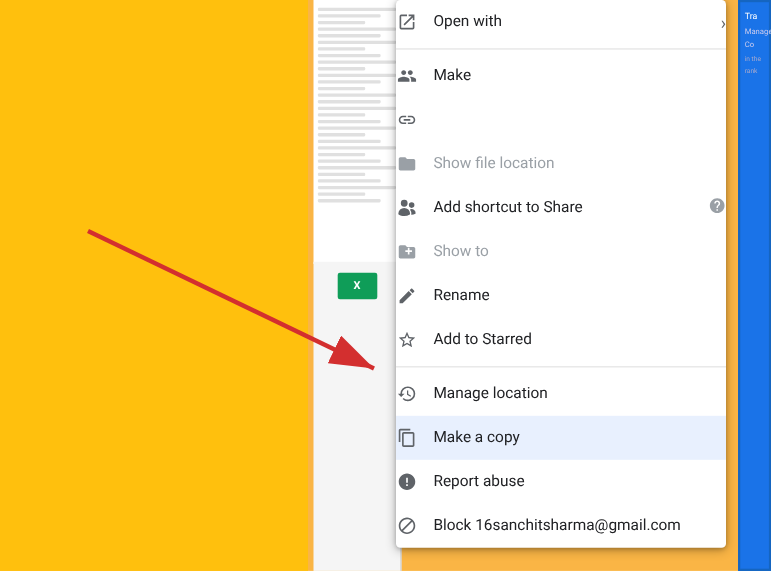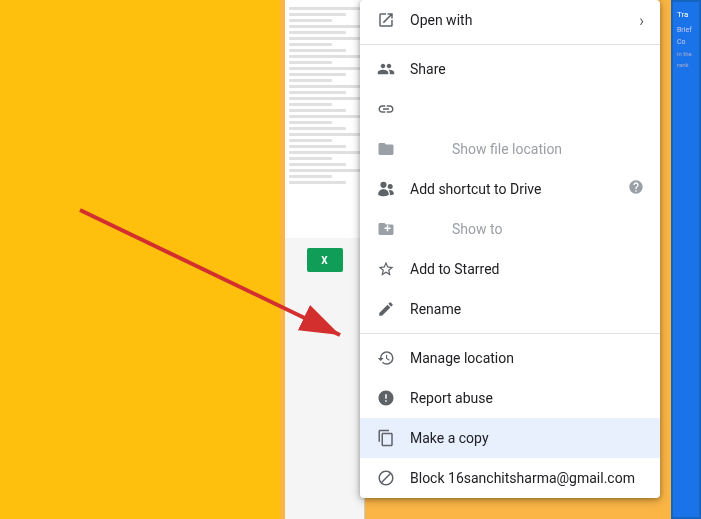--- a/index.html
+++ b/index.html
@@ -113,21 +113,21 @@
       background: white;
       border-radius: 4px;
       box-shadow: 0 2px 10px rgba(0,0,0,0.3), 0 1px 4px rgba(0,0,0,0.2);
       z-index: 100;
       overflow: hidden;
     }
 
     .menu-item {
       display: flex;
       align-items: center;
-      padding: 8px 16px;
+      padding: 8px 0;
       cursor: pointer;
       position: relative;
       min-height: 40px;
     }
 
     .menu-item.disabled {
       color: #9aa0a6;
       cursor: default;
     }
 
@@ -148,21 +148,20 @@
     }
 
     .menu-item .label {
       flex: 1;
       font-size: 14px;
       color: #202124;
     }
 
     .menu-item.disabled .label {
       color: #9aa0a6;
-      margin-left: 42px;
     }
 
     .menu-item .arrow {
       margin-left: auto;
       color: #5f6368;
       font-size: 16px;
     }
 
     .menu-item .help-icon {
       margin-left: 8px;
@@ -229,21 +228,21 @@
   </div>
 </div>
 
 <div class="bottom-bar">
   <div class="icon-badge">X</div>
 </div>
 
 <div class="right-panel">
   <div class="right-panel-inner">
     <span style="font-size:8px; color:white; display:block; margin-bottom:4px;">Tra</span>
-    <span style="font-size:7px; color:#cce;">Brief Co</span>
+    <span style="font-size:7px; color:#cce;">Manage Co</span>
     <br>
     <span style="font-size:6px; color:#aac;">in the rank</span>
   </div>
 </div>
 
 <svg style="position:absolute; left:30px; top:180px; width:350px; height:200px; pointer-events:none; z-index:50;">
   <defs>
     <marker id="arrowhead" markerWidth="10" markerHeight="7" refX="10" refY="3.5" orient="auto">
       <polygon points="0 0, 10 3.5, 0 7" fill="#d32f2f"></polygon>
     </marker>
@@ -264,21 +263,21 @@
   </div>
 
   <div class="menu-divider"></div>
 
   <div class="menu-item">
     <span class="icon">
       <svg class="svg-icon" viewBox="0 0 24 24" fill="currentColor">
         <path d="M16 11c1.66 0 2.99-1.34 2.99-3S17.66 5 16 5c-1.66 0-3 1.34-3 3s1.34 3 3 3zm-8 0c1.66 0 2.99-1.34 2.99-3S9.66 5 8 5C6.34 5 5 6.34 5 8s1.34 3 3 3zm0 2c-2.33 0-7 1.17-7 3.5V19h14v-2.5c0-2.33-4.67-3.5-7-3.5zm8 0c-.29 0-.62.02-.97.05 1.16.84 1.97 1.97 1.97 3.45V19h6v-2.5c0-2.33-4.67-3.5-7-3.5z"></path>
       </svg>
     </span>
-    <span class="label">Share</span>
+    <span class="label">Make</span>
   </div>
 
   <div class="menu-item">
     <span class="icon">
       <svg class="svg-icon" viewBox="0 0 24 24" fill="currentColor">
         <path d="M3.9 12c0-1.71 1.39-3.1 3.1-3.1h4V7H7c-2.76 0-5 2.24-5 5s2.24 5 5 5h4v-1.9H7c-1.71 0-3.1-1.39-3.1-3.1zM8 13h8v-2H8v2zm9-6h-4v1.9h4c1.71 0 3.1 1.39 3.1 3.1s-1.39 3.1-3.1 3.1h-4V17h4c2.76 0 5-2.24 5-5s-2.24-5-5-5z"></path>
       </svg>
     </span>
   </div>
 
@@ -290,85 +289,85 @@
     </span>
     <span class="label">Show file location</span>
   </div>
 
   <div class="menu-item">
     <span class="icon">
       <svg class="svg-icon" viewBox="0 0 24 24" fill="currentColor">
         <path d="M4.5 6.375a4.125 4.125 0 118.25 0 4.125 4.125 0 01-8.25 0zM14.25 8.625a3.375 3.375 0 116.75 0 3.375 3.375 0 01-6.75 0zM1.5 19.125a7.125 7.125 0 0114.25 0v.003l-.001.119a.75.75 0 01-.363.63 13.067 13.067 0 01-6.761 1.873c-2.472 0-4.786-.684-6.76-1.873a.75.75 0 01-.364-.63l-.001-.122zM17.25 19.128l-.001.144a2.25 2.25 0 01-.233.96 10.088 10.088 0 005.06-1.01.75.75 0 00.42-.643 4.875 4.875 0 00-6.957-4.611 8.586 8.586 0 011.71 5.157v.003z"></path>
       </svg>
     </span>
-    <span class="label">Add shortcut to Drive</span>
+    <span class="label">Add shortcut to Share</span>
     <span class="help-icon">
       <svg width="16" height="16" viewBox="0 0 24 24" fill="#9aa0a6">
         <path d="M12 2C6.48 2 2 6.48 2 12s4.48 10 10 10 10-4.48 10-10S17.52 2 12 2zm1 17h-2v-2h2v2zm2.07-7.75l-.9.92C13.45 12.9 13 13.5 13 15h-2v-.5c0-1.1.45-2.1 1.17-2.83l1.24-1.26c.37-.36.59-.86.59-1.41 0-1.1-.9-2-2-2s-2 .9-2 2H8c0-2.21 1.79-4 4-4s4 1.79 4 4c0 .88-.36 1.68-.93 2.25z"></path>
       </svg>
     </span>
   </div>
 
   <div class="menu-item disabled">
     <span class="icon">
       <svg class="svg-icon" viewBox="0 0 24 24" fill="currentColor">
         <path d="M20 6h-8l-2-2H4c-1.1 0-2 .9-2 2v12c0 1.1.9 2 2 2h16c1.1 0 2-.9 2-2V8c0-1.1-.9-2-2-2zm-2 6h-3v3h-2v-3H10v-2h3V7h2v3h3v2z"></path>
       </svg>
     </span>
     <span class="label">Show to</span>
   </div>
 
   <div class="menu-item">
     <span class="icon">
       <svg class="svg-icon" viewBox="0 0 24 24" fill="currentColor">
+        <path d="M3 17.25V21h3.75L17.81 9.94l-3.75-3.75L3 17.25zM20.71 7.04c.39-.39.39-1.02 0-1.41l-2.34-2.34c-.39-.39-1.02-.39-1.41 0l-1.83 1.83 3.75 3.75 1.83-1.83z"></path>
+      </svg>
+    </span>
+    <span class="label">Rename</span>
+  </div>
+
+  <div class="menu-item">
+    <span class="icon">
+      <svg class="svg-icon" viewBox="0 0 24 24" fill="currentColor">
         <path d="M22 9.24l-7.19-.62L12 2 9.19 8.63 2 9.24l5.46 4.73L5.82 21 12 17.27 18.18 21l-1.63-7.03L22 9.24zM12 15.4l-3.76 2.27 1-4.28-3.32-2.88 4.38-.38L12 6.1l1.71 4.04 4.38.38-3.32 2.88 1 4.28L12 15.4z"></path>
       </svg>
     </span>
     <span class="label">Add to Starred</span>
   </div>
 
-  <div class="menu-item">
-    <span class="icon">
-      <svg class="svg-icon" viewBox="0 0 24 24" fill="currentColor">
-        <path d="M3 17.25V21h3.75L17.81 9.94l-3.75-3.75L3 17.25zM20.71 7.04c.39-.39.39-1.02 0-1.41l-2.34-2.34c-.39-.39-1.02-.39-1.41 0l-1.83 1.83 3.75 3.75 1.83-1.83z"></path>
-      </svg>
-    </span>
-    <span class="label">Rename</span>
-  </div>
-
   <div class="menu-divider"></div>
 
 
   <div class="menu-item">
     <span class="icon">
       <svg class="svg-icon" viewBox="0 0 24 24" fill="currentColor">
         <path d="M13 3a9 9 0 00-9 9H1l3.89 3.89.07.14L9 12H6c0-3.87 3.13-7 7-7s7 3.13 7 7-3.13 7-7 7c-1.93 0-3.68-.79-4.94-2.06l-1.42 1.42A8.954 8.954 0 0013 21a9 9 0 000-18zm-1 5v5l4.28 2.54.72-1.21-3.5-2.08V8H12z"></path>
       </svg>
     </span>
     <span class="label">Manage location</span>
   </div>
 
+  <div class="menu-item highlighted">
+    <span class="icon">
+      <svg class="svg-icon" viewBox="0 0 24 24" fill="currentColor">
+        <path d="M16 1H4c-1.1 0-2 .9-2 2v14h2V3h12V1zm3 4H8c-1.1 0-2 .9-2 2v14c0 1.1.9 2 2 2h11c1.1 0 2-.9 2-2V7c0-1.1-.9-2-2-2zm0 16H8V7h11v14z"></path>
+      </svg>
+    </span>
+    <span class="label">Make a copy</span>
+  </div>
+
   <div class="menu-item">
     <span class="icon">
       <svg class="svg-icon" viewBox="0 0 24 24" fill="currentColor">
         <path d="M12 2C6.48 2 2 6.48 2 12s4.48 10 10 10 10-4.48 10-10S17.52 2 12 2zm1 15h-2v-2h2v2zm0-4h-2V7h2v6z"></path>
       </svg>
     </span>
     <span class="label">Report abuse</span>
   </div>
 
-  <div class="menu-item highlighted">
-    <span class="icon">
-      <svg class="svg-icon" viewBox="0 0 24 24" fill="currentColor">
-        <path d="M16 1H4c-1.1 0-2 .9-2 2v14h2V3h12V1zm3 4H8c-1.1 0-2 .9-2 2v14c0 1.1.9 2 2 2h11c1.1 0 2-.9 2-2V7c0-1.1-.9-2-2-2zm0 16H8V7h11v14z"></path>
-      </svg>
-    </span>
-    <span class="label">Make a copy</span>
-  </div>
-
   <div class="menu-item">
     <span class="icon">
       <svg class="svg-icon" viewBox="0 0 24 24" fill="currentColor">
         <path d="M12 2C6.48 2 2 6.48 2 12s4.48 10 10 10 10-4.48 10-10S17.52 2 12 2zM4 12c0-4.42 3.58-8 8-8 1.85 0 3.55.63 4.9 1.68L5.68 16.9C4.63 15.55 4 13.85 4 12zm8 8c-1.85 0-3.55-.63-4.9-1.68L18.32 7.1C19.37 8.45 20 10.15 20 12c0 4.42-3.58 8-8 8z"></path>
       </svg>
     </span>
     <span class="label">Block 16sanchitsharma@gmail.com</span>
   </div>
 
 </div>

